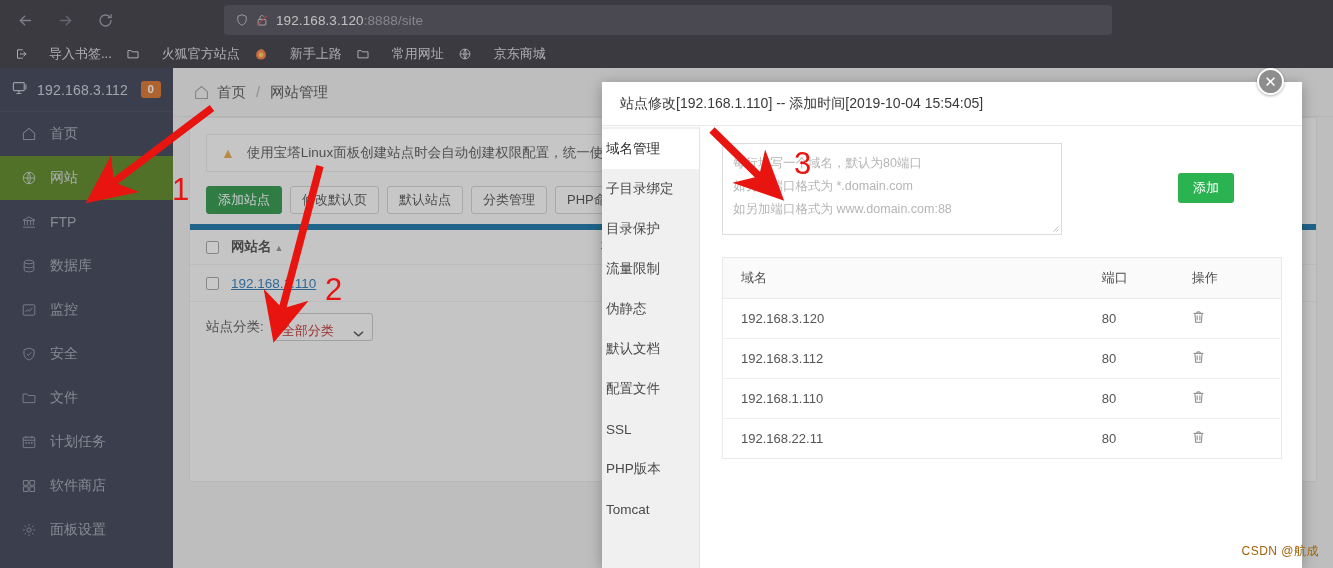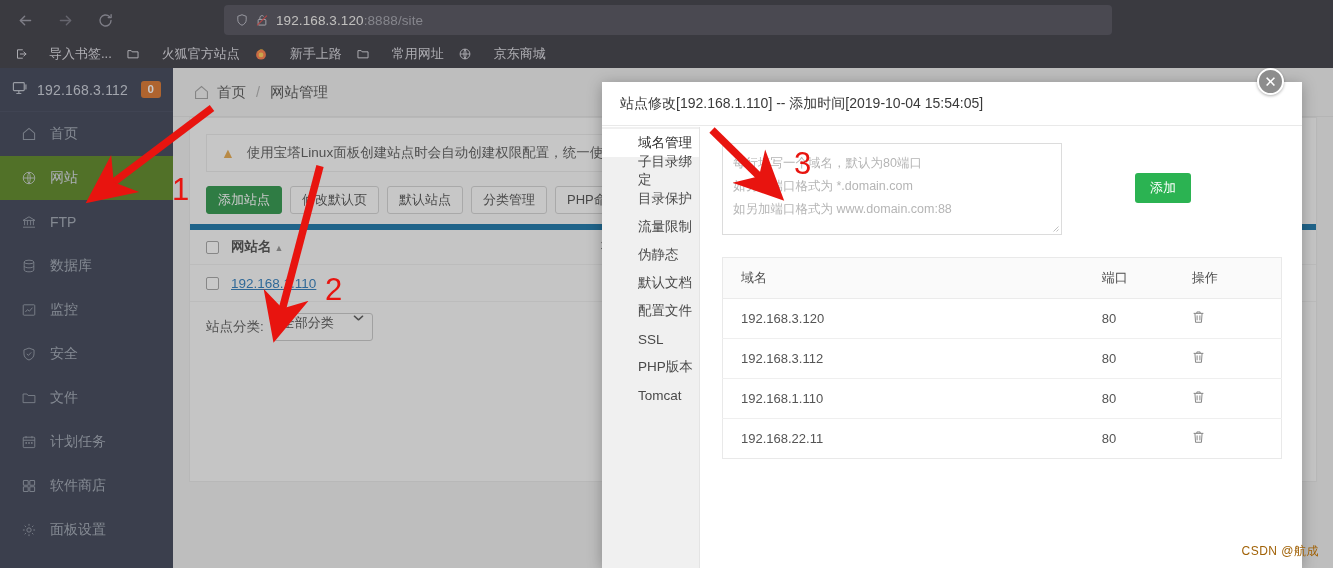--- a/index.html
+++ b/index.html
@@ -128,22 +128,22 @@
   .play-ico { color: #1fa152; font-size: 10px; }
   .nobackup { color: #1fa152; }
   .rootdir { color: #1fa152; }
 
   .filter-row {
     display: flex; align-items: center; gap: 9px;
     padding: 11px 16px; font-size: 13.5px; color: #4b4b4b;
   }
   .select-box {
     height: 28px; min-width: 100px; border: 1px solid #c4c4c4; background: #fbfbfb;
-    border-radius: 3px; display: flex; align-items: flex-start; justify-content: space-between;
-    padding: 0 8px; gap: 14px; font-size: 13px; color: #404040; cursor: pointer;
+    border-radius: 3px; display: flex; align-items: flex-end; justify-content: space-between;
+    padding: 0 8px; gap: 14px; font-size: 13px; color: #b91c1c; cursor: pointer;
   }
   .select-box .caret { font-size: 9px; color: #5a5a5a; }
 
   
   .dim {
     position: absolute; top: 0; left: 0; width: 1333px; height: 568px;
     background: rgba(90,90,90,0.33); pointer-events: none;
   }
 
   
@@ -162,40 +162,40 @@
     background: #8d8d8d; color: #fff; border: 2.5px solid #fff;
     display: flex; align-items: center; justify-content: center;
     font-size: 15px; line-height: 1; cursor: pointer; box-shadow: 0 1px 3px rgba(0,0,0,.3);
   }
   .modal-body { position: absolute; top: 45px; left: 0; width: 700px; height: 441px; display: flex; }
   .modal-nav {
     width: 108px; height: 441px; background: #f0f0f0; border-right: 1px solid #e4e4e4;
     padding-top: 2px; overflow: hidden;
   }
   .modal-nav-item {
-    height: 28px; display: flex; align-items: center; padding-left: 36px;
+    height: 40px; display: flex; align-items: center; padding-left: 4px;
     font-size: 13.5px; color: #4a4a4a; cursor: pointer;
   }
   .modal-nav-item.active { background: #fff; color: #2b2b2b; }
   .modal-main { flex: 1; padding: 16px 20px 0 22px; }
 
   .domain-input-row { display: flex; gap: 1px; align-items: flex-start; }
   .domain-textarea {
     width: 340px; height: 92px; border: 1px solid #dcdcdc; background: #fff;
     padding: 8px 10px; font-size: 12.5px; color: #b5b5b5; line-height: 1.85;
     position: relative; resize: none; overflow: hidden;
     font-family: "Liberation Sans", "DejaVu Sans", sans-serif;
   }
   .ta-ph-line { white-space: nowrap; }
   .resize-grip {
     position: absolute; right: 2px; bottom: 2px; width: 9px; height: 9px;
     color: #c0c0c0; font-size: 9px; line-height: 9px;
   }
   .add-btn {
-    margin-left: 72px; margin-top: 30px;
+    margin-left: 115px; margin-top: 30px;
     background: #2bb352; color: #fff; border: none; border-radius: 3px;
     height: 30px; padding: 0 15px; font-size: 13px; cursor: pointer;
     font-family: "Liberation Sans", "DejaVu Sans", sans-serif;
   }
 
   .domain-table {
     margin-top: 22px; width: 560px; border: 1px solid #e9e9e9;
     border-collapse: collapse; font-size: 13px;
   }
   .domain-table th {

